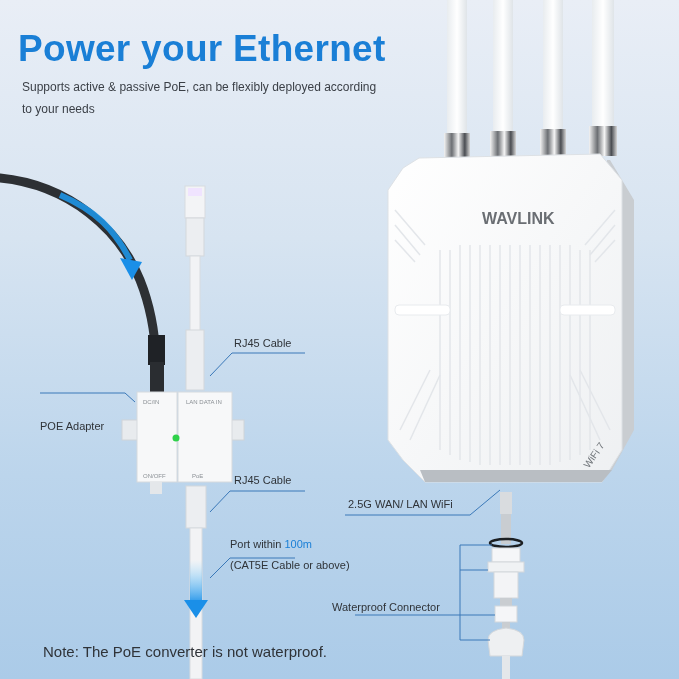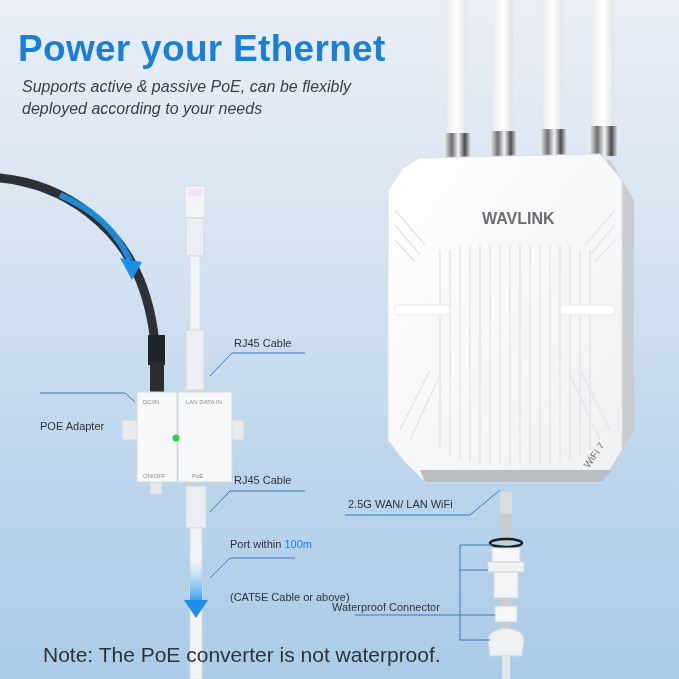--- a/index.html
+++ b/index.html
@@ -8,28 +8,28 @@
     position:relative;
     font-family: "Liberation Sans", "DejaVu Sans", sans-serif;
     background: linear-gradient(180deg, #e9eef6 0%, #d7e4f1 35%, #bcd5ec 70%, #abcbe8 100%);
   }
   .title {
     position:absolute; left:18px; top:28px;
     font-size:37px; font-weight:bold; color:#1a7fd6; letter-spacing:0.3px;
   }
   .subtitle {
     position:absolute; left:22px; top:76px; width:360px;
-    font-size:16px; line-height:22px; color:#3a3f46;font-style:italic;
+    font-size:12px; line-height:22px; color:#3a3f46;
   }
   .label {
     position:absolute; font-size:11px; color:#2f3338; white-space:nowrap;
   }
   .accent { color:#1a7fd6; font-weight:normal; }
   .note {
-    position:absolute; left:43px; top:643px; font-size:21px; color:#2f3338;
+    position:absolute; left:43px; top:643px; font-size:15px; color:#2f3338;
   }
   svg.art { position:absolute; left:0; top:0; }
 </style>
 </head>
 <body>
 
 <div class="title">Power your Ethernet</div>
 <div class="subtitle">Supports active &amp; passive PoE, can be flexibly deployed according to your needs</div>
 
 <svg class="art" width="679" height="679" viewBox="0 0 679 679">
@@ -162,17 +162,17 @@
     <path d="M460,545 L460,640 M460,545 L492,545 M460,570 L488,570 M460,615 L495,615 M460,640 L490,640"></path>
   </g>
 </svg>
 
 <div class="label" style="left:40px; top:376px;margin-top:44px;">POE Adapter</div>
 <div class="label" style="left:234px; top:337px;">RJ45 Cable</div>
 <div class="label" style="left:234px; top:474px;">RJ45 Cable</div>
 <div class="label" style="left:230px; top:538px;">
   <span>Port within </span><span class="accent">100m</span>
 </div>
-<div class="label" style="left:230px; top:559px;margin-top:32px;">(CAT5E Cable or above)</div>
+<div class="label" style="left:230px; top:559px;">(CAT5E Cable or above)</div>
 <div class="label" style="left:348px; top:498px;">2.5G WAN/ LAN WiFi</div>
 <div class="label" style="left:316px; top:601px;margin-left:16px;">Waterproof Connector</div>
 
 <div class="note">Note: The PoE converter is not waterproof.</div>
 
 </body></html>

